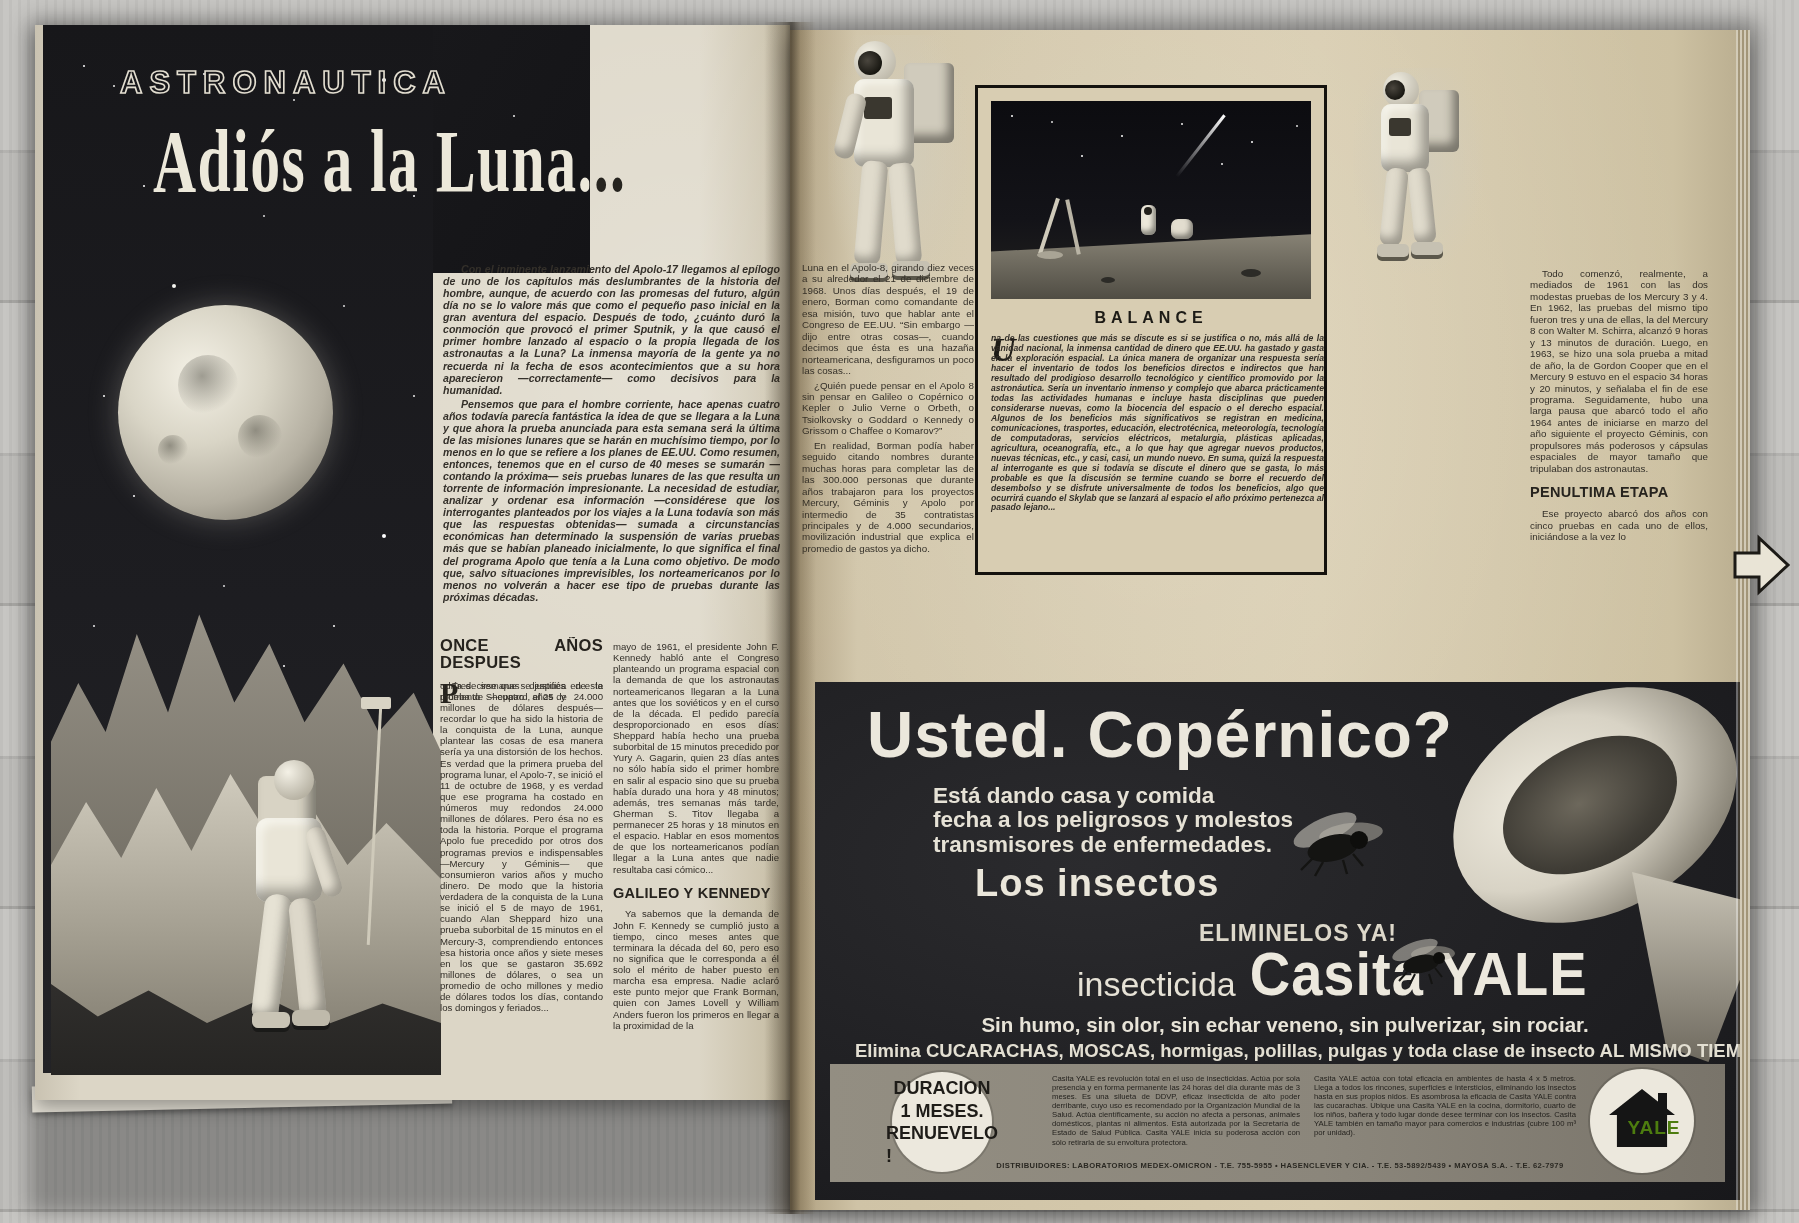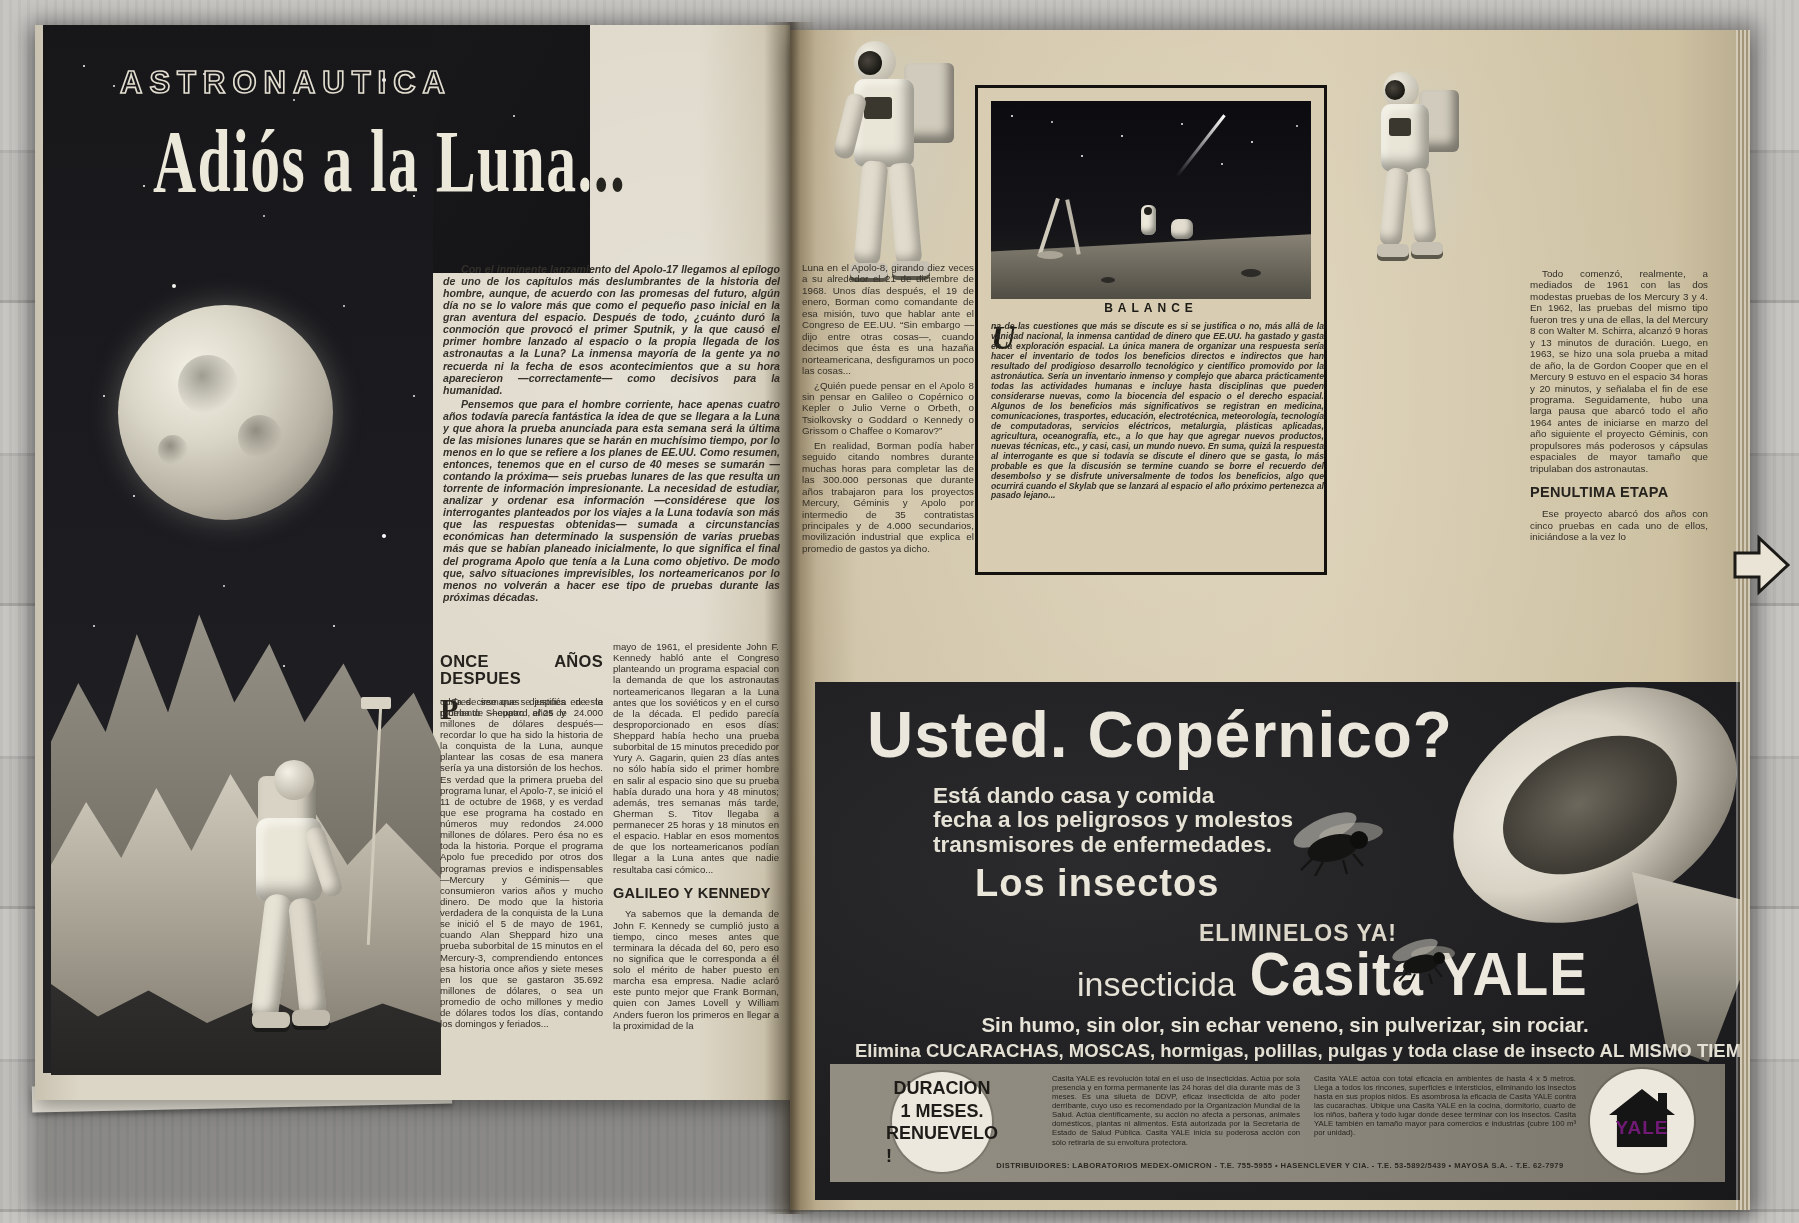--- a/index.html
+++ b/index.html
@@ -69,21 +69,21 @@
     white-space:nowrap;transform:scaleX(.68);transform-origin:left top;z-index:6;
     background:linear-gradient(90deg,#ece8da 0 642px,#26241f 642px);-webkit-background-clip:text;background-clip:text;color:transparent;}
   .intro{left:408px;top:238px;width:337px;height:372px;overflow:hidden;font-style:italic;font-weight:700;
     font-size:10.6px;line-height:1.14;color:#34302a;text-align:justify;}
   .intro p{position:static;margin:0 0 2px 0;text-indent:18px;}
   .colL{overflow:hidden;font-size:9.6px;line-height:1.16;color:#312d27;text-align:justify;}
   .colL p{position:static;margin:0 0 3px 0;}
   .colL p.ind{text-indent:12px;}
   .col1{left:405px;top:612px;width:163px;height:408px;}
   .col2{left:578px;top:616px;width:166px;height:404px;}
-  .subhead{position:static;font-weight:700;font-size:16.5px;line-height:1.05;color:#26231e;margin:16px 0 8px 0;letter-spacing:.3px;}
+  .subhead{position:static;font-weight:700;font-size:16.5px;line-height:1.05;color:#26231e;margin:0 0 8px 0;letter-spacing:.3px;}
   .subhead2{position:static;font-weight:700;font-size:14.5px;color:#26231e;margin:10px 0 7px 0;letter-spacing:.3px;white-space:nowrap;}
   .dropcap{float:left;font-family:"Liberation Serif",serif;font-weight:700;font-size:30px;line-height:24px;padding:1px 3px 0 0;color:#26231e;}
   
   .rcol{overflow:hidden;font-size:9.8px;line-height:1.17;color:#332f28;text-align:justify;}
   .rcol p{position:static;margin:0 0 3px 0;}
   .rcol p.ind{text-indent:12px;}
   .rcol1{left:12px;top:232px;width:172px;height:362px;}
   .rcol3{left:740px;top:238px;width:178px;height:430px;}
   
   .photo{background:radial-gradient(ellipse at 50% 45%, #d2ccba 0%, rgba(210,204,186,0) 75%);}
@@ -104,21 +104,21 @@
   .bp-comet{left:208px;top:6px;width:3px;height:78px;background:linear-gradient(180deg,#ffffff,rgba(255,255,255,0));transform:rotate(38deg);}
   .bp-ground{left:0;bottom:0;top:auto;width:320px;height:72px;background:linear-gradient(180deg,#8d887a,#504d44);
     clip-path:polygon(0 34%,100% 10%,100% 100%,0 100%);}
   .bp-astro1{left:150px;top:104px;width:15px;height:30px;background:#ece8da;border-radius:6px;box-shadow:inset -3px -4px 5px rgba(40,40,35,.5);}
   .bp-astro1::after{content:"";position:absolute;left:3px;top:2px;width:8px;height:8px;border-radius:50%;background:#23211c;}
   .bp-astro2{left:180px;top:118px;width:22px;height:20px;background:#e2ddcf;border-radius:7px;box-shadow:inset -3px -4px 5px rgba(40,40,35,.5);}
   .bp-leg{left:56px;top:96px;width:4px;height:58px;background:#cfcaba;transform:rotate(18deg);}
   .bp-leg2{left:80px;top:98px;width:4px;height:56px;background:#b9b4a5;transform:rotate(-12deg);}
   .bp-pad{left:46px;top:150px;width:26px;height:8px;border-radius:50%;background:#a9a495;}
   .bp-rock{border-radius:50%;background:#2c2b27;}
-  .bal-title{position:static;display:block;text-align:center;font-weight:700;font-size:12px;letter-spacing:5px;color:#1d1b16;margin:2px 0 7px 0;}
+  .bal-title{position:static;display:block;text-align:center;font-weight:700;font-size:16px;letter-spacing:5px;color:#1d1b16;margin:10px 0 7px 0;}
   .bal-text{position:static;display:block;height:228px;overflow:hidden;font-style:italic;font-weight:700;font-size:8.6px;line-height:1.16;color:#322e28;text-align:justify;}
   .bal-drop{float:left;font-family:"Liberation Serif",serif;font-weight:700;font-size:34px;line-height:27px;padding:2px 5px 0 0;color:#1d1b16;}
   .cont-arrow{left:1733px;top:533px;z-index:40;}
   
   .ad{left:25px;top:652px;width:925px;height:518px;overflow:hidden;
     background:radial-gradient(ellipse at 30% 35%, #2b2b2e 0%, #202023 55%, #18181b 100%);}
   .ad-headline{left:52px;top:16px;width:800px;font-weight:700;font-size:64px;letter-spacing:1px;color:#ebe7dc;white-space:nowrap;}
   .ad-sub{left:118px;top:102px;width:474px;text-align:left;font-weight:700;font-size:22.5px;line-height:1.08;color:#e6e2d6;}
   .ad-sub div{position:static;}
   .ad-insects{left:160px;top:180px;font-weight:700;font-size:38px;letter-spacing:1px;color:#eae6da;}
@@ -141,21 +141,21 @@
   .circle-badge{left:62px;top:8px;width:100px;height:100px;border-radius:50%;background:#ece8dd;
     display:flex;flex-direction:column;align-items:center;justify-content:center;box-shadow:0 0 0 2px rgba(40,40,35,.2);}
   .circle-badge div{position:static;font-weight:700;font-size:18px;line-height:1.25;color:#1e1c18;}
   .fineprint{font-size:7.7px;line-height:1.18;color:#24221e;text-align:justify;overflow:hidden;}
   .fp-l{left:222px;top:10px;width:248px;height:84px;}
   .fp-r{left:484px;top:10px;width:262px;height:84px;}
   .yale-badge{left:760px;top:5px;width:104px;height:104px;border-radius:50%;background:#ece8dd;box-shadow:0 0 0 2px rgba(40,40,35,.2);}
   .yale-house{left:19px;top:20px;width:66px;height:58px;background:#151515;
     clip-path:polygon(50% 0%,100% 45%,88% 45%,88% 100%,12% 100%,12% 45%,0% 45%);}
   .yale-chimney{left:68px;top:24px;width:9px;height:16px;background:#151515;}
-  .yale-text{left:0;top:48px;width:104px;text-align:center;font-weight:700;font-size:19px;letter-spacing:1px;color:#701a75;z-index:2;}
+  .yale-text{left:12px;top:48px;width:104px;text-align:center;font-weight:700;font-size:19px;letter-spacing:1px;color:#4d7c0f;z-index:2;}
   .distrib{left:140px;top:97px;width:620px;text-align:center;font-size:7.6px;letter-spacing:.4px;color:#2a2822;font-weight:700;}
 </style>
 </head>
 <body>
 
 <div class="scene">
   <div class="spread-shadow"></div>
   <div class="under-page"></div>
 
   <div class="page-left">

